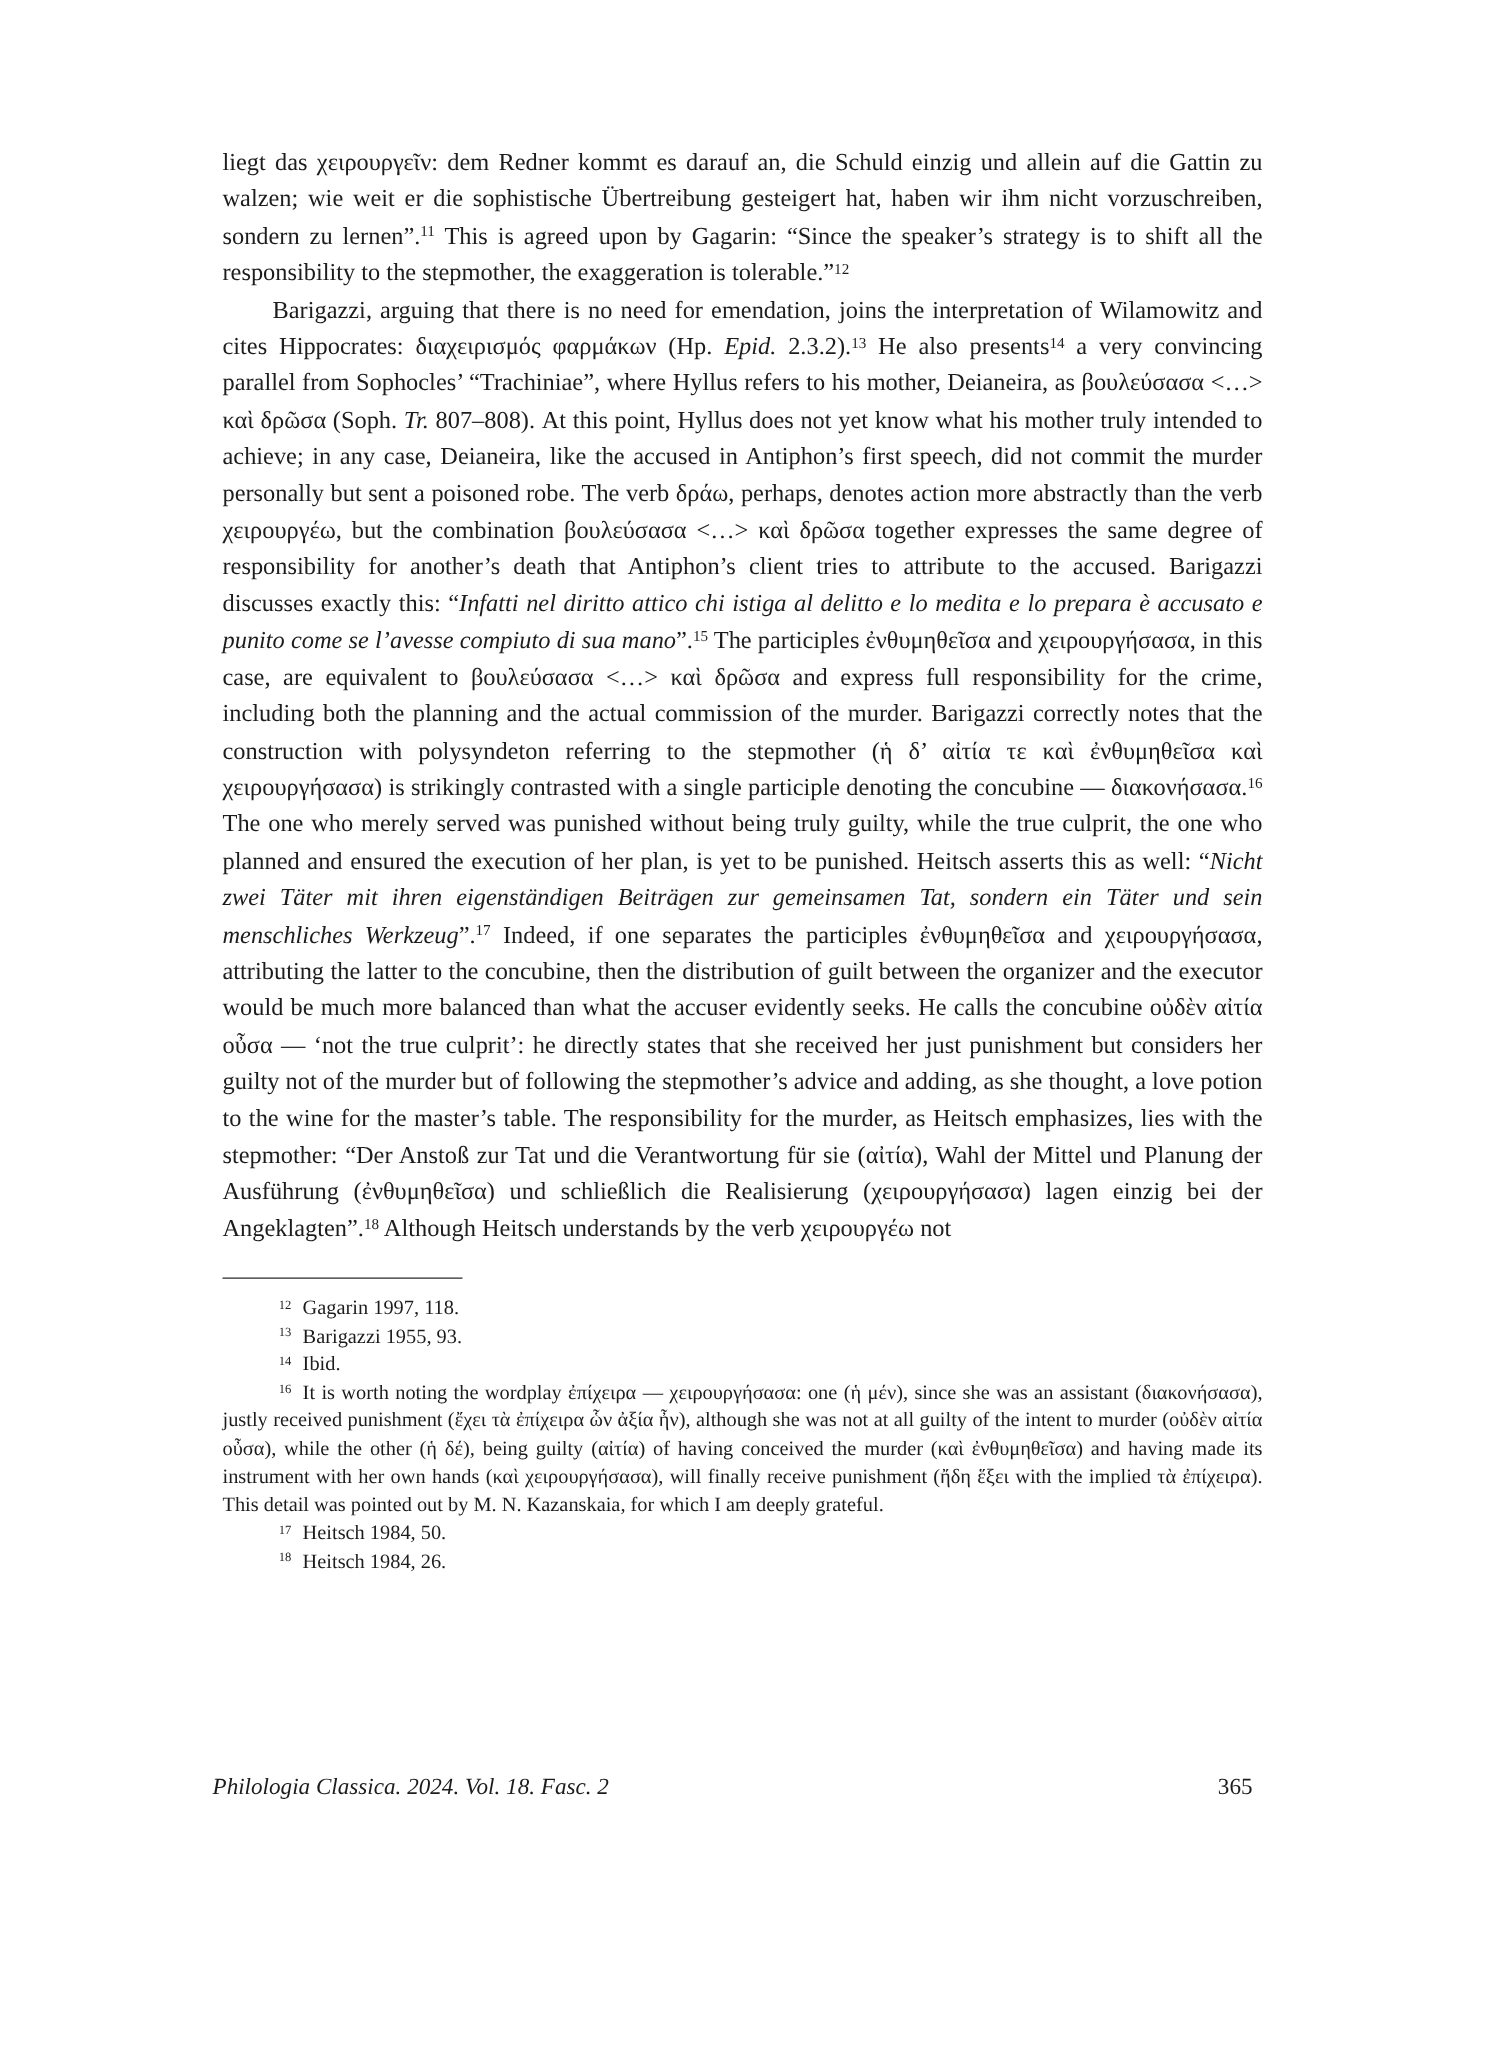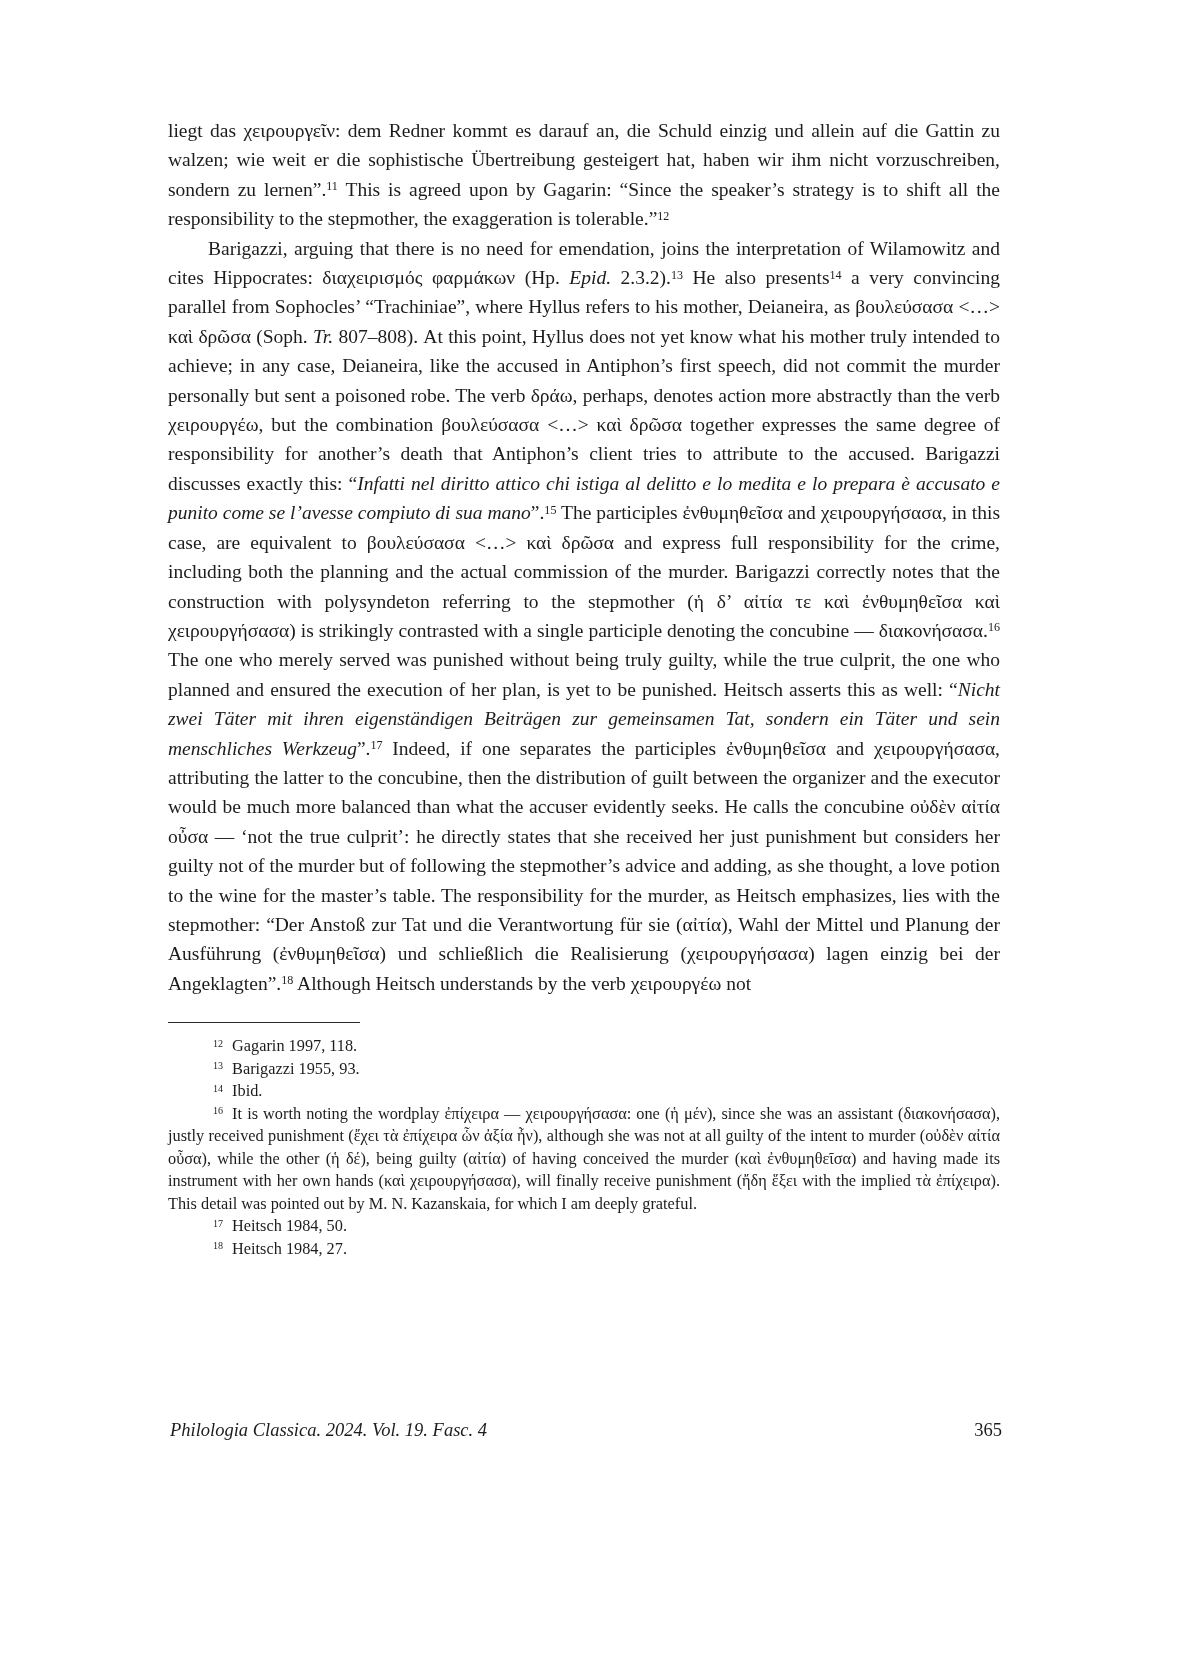--- a/index.html
+++ b/index.html
@@ -9,21 +9,21 @@
   }
   body {
     width: 1200px;
     height: 1655px;
     position: relative;
     font-family: "Liberation Serif", serif;
     color: #1c1c1c;
   }
   .content {
     position: absolute;
-    left: 168px;
+    left: 178px;
     top: 116px;
     width: 832px;
   }
   .body-text p {
     margin: 0;
     font-size: 19.5px;
     line-height: 29.4px;
     text-align: justify;
   }
   .body-text p.indent {
@@ -81,20 +81,20 @@
       <p><span>liegt das χειρουργεῖν: dem Redner kommt es darauf an, die Schuld einzig und allein auf die Gattin zu walzen; wie weit er die sophistische Übertreibung gesteigert hat, haben wir ihm nicht vorzuschreiben, sondern zu lernen”.</span><sup>11</sup><span> This is agreed upon by Gagarin: “Since the speaker’s strategy is to shift all the responsibility to the stepmother, the exaggeration is tolerable.”</span><sup>12</sup></p>
       <p class="indent"><span>Barigazzi, arguing that there is no need for emendation, joins the interpretation of Wilamowitz and cites Hippocrates: διαχειρισμός φαρμάκων (Hp. </span><em>Epid.</em><span> 2.3.2).</span><sup>13</sup><span> He also presents</span><sup>14</sup><span> a very convincing parallel from Sophocles’ “Trachiniae”, where Hyllus refers to his mother, Deianeira, as βουλεύσασα &lt;…&gt; καὶ δρῶσα (Soph. </span><em>Tr.</em><span> 807–808). At this point, Hyllus does not yet know what his mother truly intended to achieve; in any case, Deianeira, like the accused in Antiphon’s first speech, did not commit the murder personally but sent a poisoned robe. The verb δράω, perhaps, denotes action more abstractly than the verb χειρουργέω, but the combination βουλεύσασα &lt;…&gt; καὶ δρῶσα together expresses the same degree of responsibility for another’s death that Antiphon’s client tries to attribute to the accused. Barigazzi discusses exactly this: “</span><em>Infatti nel diritto attico chi istiga al delitto e lo medita e lo prepara è accusato e punito come se l’avesse compiuto di sua mano</em><span>”.</span><sup>15</sup><span> The participles ἐνθυμηθεῖσα and χειρουργήσασα, in this case, are equivalent to βουλεύσασα &lt;…&gt; καὶ δρῶσα and express full responsibility for the crime, including both the planning and the actual commission of the murder. Barigazzi correctly notes that the construction with polysyndeton referring to the stepmother (ἡ δ’ αἰτία τε καὶ ἐνθυμηθεῖσα καὶ χειρουργήσασα) is strikingly contrasted with a single participle denoting the concubine — διακονήσασα.</span><sup>16</sup><span> The one who merely served was punished without being truly guilty, while the true culprit, the one who planned and ensured the execution of her plan, is yet to be punished. Heitsch asserts this as well: “</span><em>Nicht zwei Täter mit ihren eigenständigen Beiträgen zur gemeinsamen Tat, sondern ein Täter und sein menschliches Werkzeug</em><span>”.</span><sup>17</sup><span> Indeed, if one separates the participles ἐνθυμηθεῖσα and χειρουργήσασα, attributing the latter to the concubine, then the distribution of guilt between the organizer and the executor would be much more balanced than what the accuser evidently seeks. He calls the concubine οὐδὲν αἰτία οὖσα — ‘not the true culprit’: he directly states that she received her just punishment but considers her guilty not of the murder but of following the stepmother’s advice and adding, as she thought, a love potion to the wine for the master’s table. The responsibility for the murder, as Heitsch emphasizes, lies with the stepmother: “Der Anstoß zur Tat und die Verantwortung für sie (αἰτία), Wahl der Mittel und Planung der Ausführung (ἐνθυμηθεῖσα) und schließlich die Realisierung (χειρουργήσασα) lagen einzig bei der Angeklagten”.</span><sup>18</sup><span> Although Heitsch understands by the verb χειρουργέω not</span></p>
     </div>
   <hr class="footnote-rule">
   <div class="footnotes" id="footnotes">
       <p><sup class="fn-num">12</sup><span>Gagarin 1997, 118.</span></p>
       <p><sup class="fn-num">13</sup><span>Barigazzi 1955, 93.</span></p>
       <p><sup class="fn-num">14</sup><span>Ibid.</span></p>
       <p><sup class="fn-num">16</sup><span>It is worth noting the wordplay ἐπίχειρα — χειρουργήσασα: one (ἡ μέν), since she was an assistant (διακονήσασα), justly received punishment (ἔχει τὰ ἐπίχειρα ὧν ἀξία ἦν), although she was not at all guilty of the intent to murder (οὐδὲν αἰτία οὖσα), while the other (ἡ δέ), being guilty (αἰτία) of having conceived the murder (καὶ ἐνθυμηθεῖσα) and having made its instrument with her own hands (καὶ χειρουργήσασα), will finally receive punishment (ἤδη ἕξει with the implied τὰ ἐπίχειρα). This detail was pointed out by M. N. Kazanskaia, for which I am deeply grateful.</span></p>
       <p><sup class="fn-num">17</sup><span>Heitsch 1984, 50.</span></p>
-      <p><sup class="fn-num">18</sup><span>Heitsch 1984, 27.</span></p>
+      <p><sup class="fn-num">18</sup><span>Heitsch 1984, 26.</span></p>
     </div>
 </div>
 
 <div class="footer">
-  <span class="journal">Philologia Classica. 2024. Vol. 19. Fasc. 4</span>
+  <span class="journal">Philologia Classica. 2024. Vol. 18. Fasc. 2</span>
   <span class="page-number">365</span>
 </div>
 
 </body></html>

